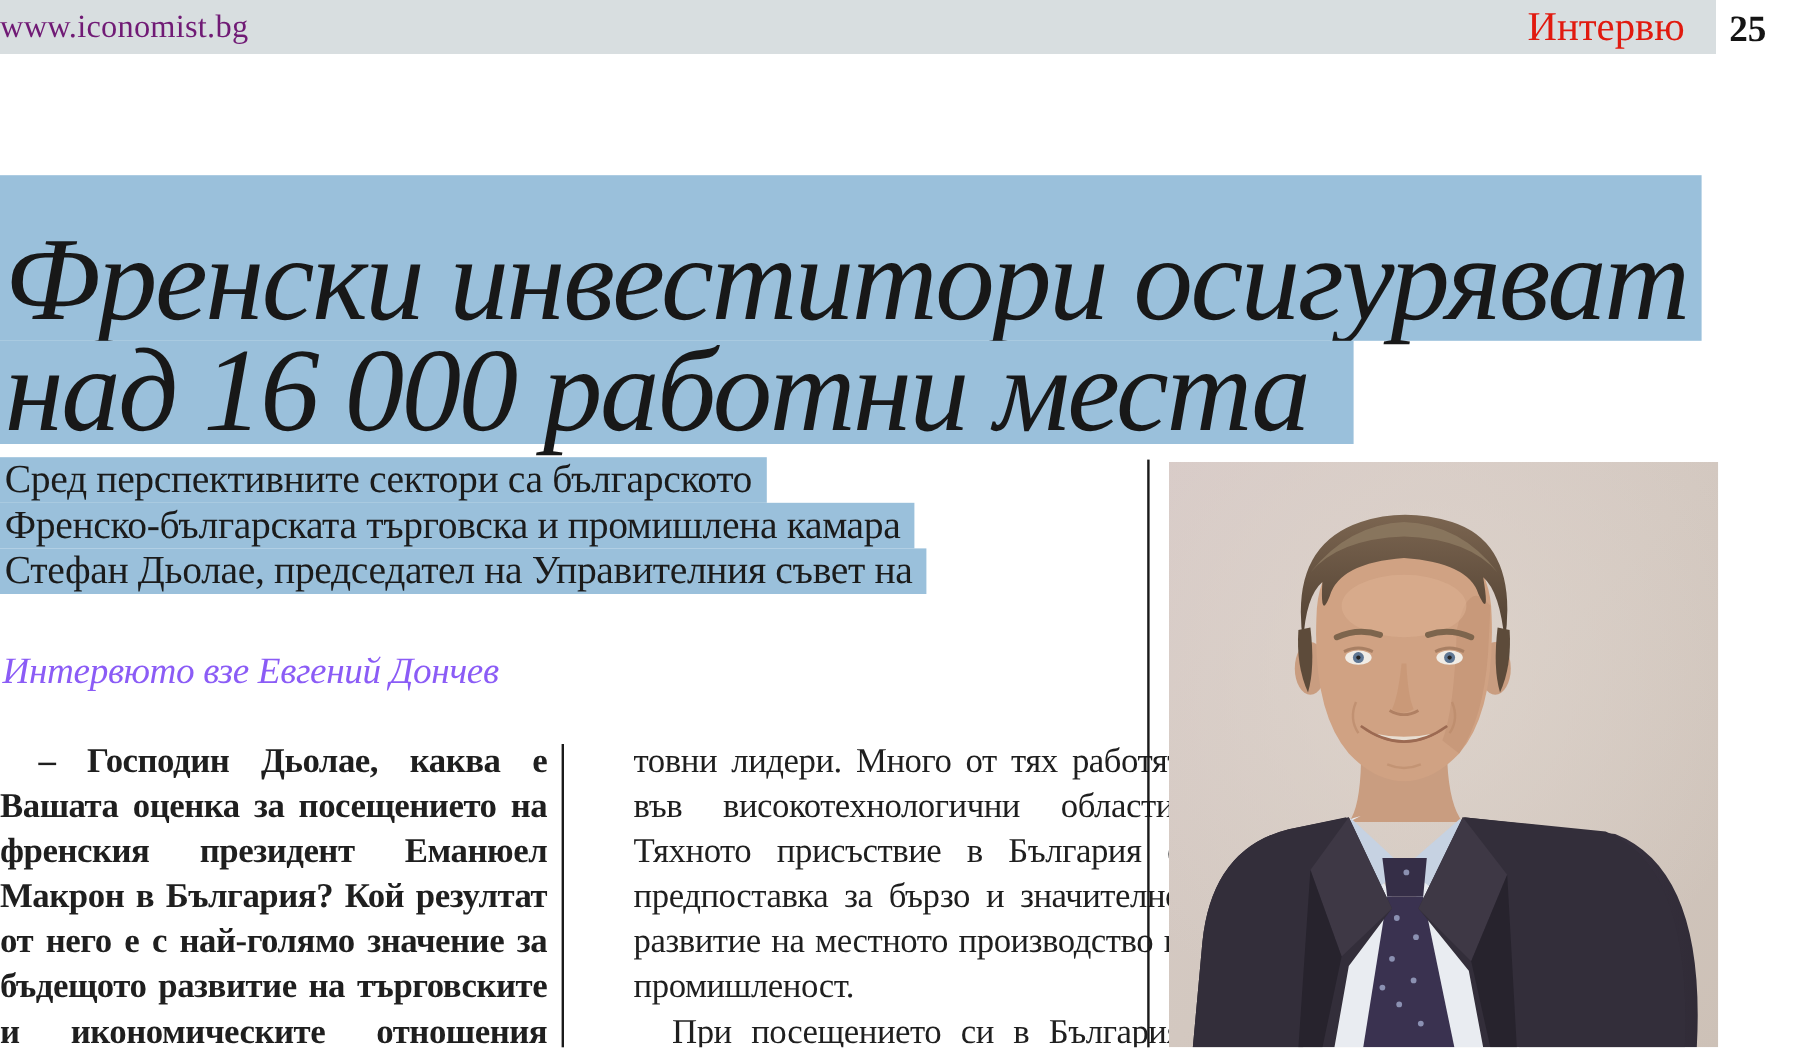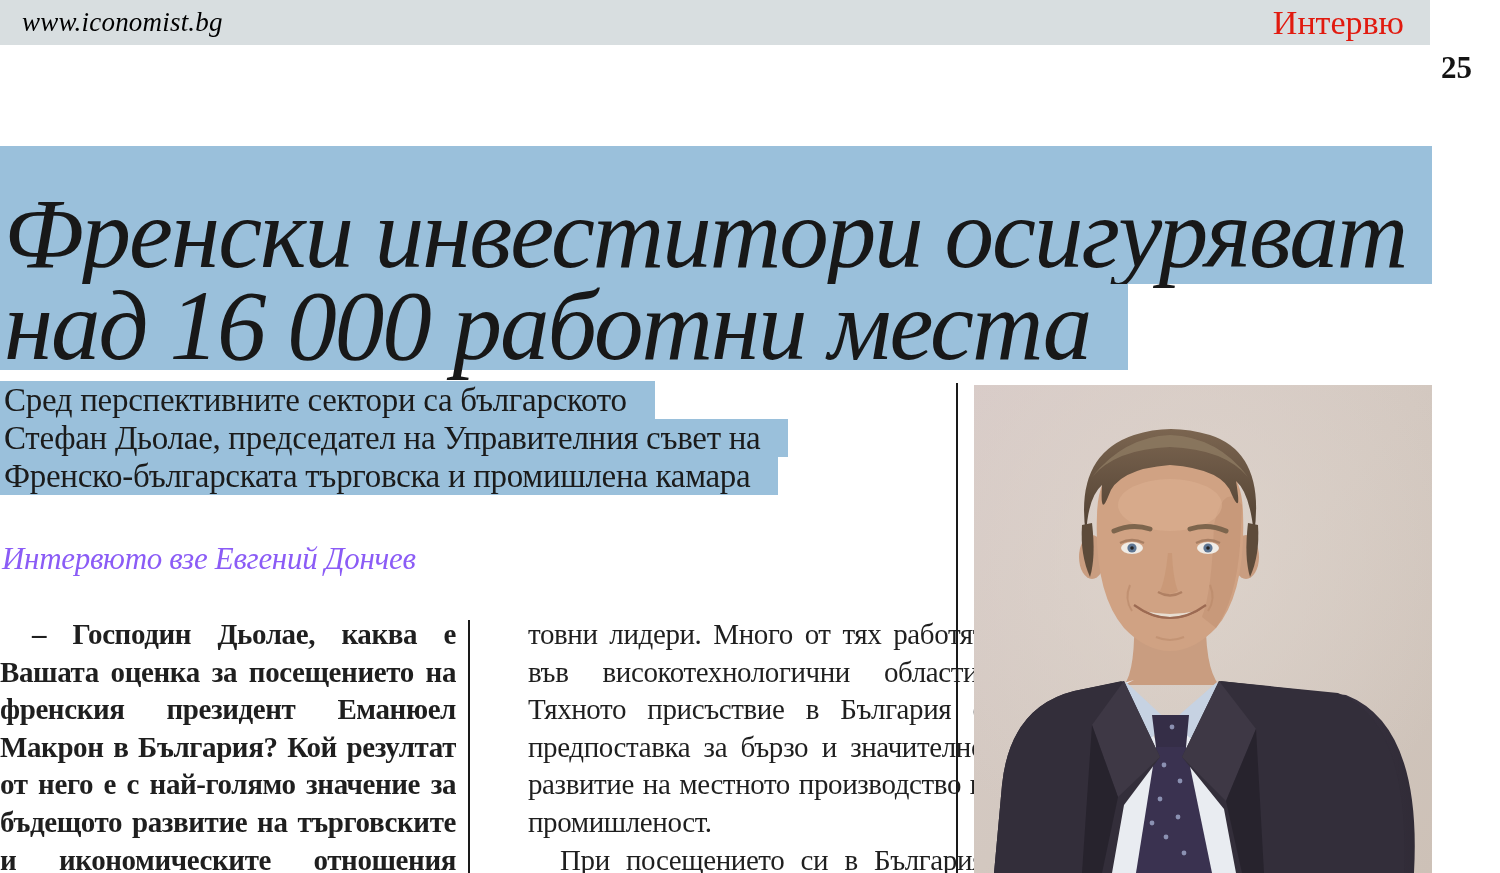--- a/index.html
+++ b/index.html
@@ -5,46 +5,46 @@
   html,body{margin:0;padding:0;}
   body{
     width:1500px;height:873px;position:relative;overflow:hidden;
     background:#ffffff;font-family:"Liberation Serif",serif;color:#1d1d1d;
   }
   
   .topbar{
     position:absolute;left:0;top:0;width:1430px;height:45px;
     background:#d8dee0;display:flex;align-items:center;justify-content:space-between;
   }
-  .site-url{font-size:27px;color:#000000;padding-left:22px;letter-spacing:.2px;font-style:italic;}
+  .site-url{font-size:27px;color:#701a75;letter-spacing:.2px;}
   .section-label{font-size:34px;color:#e11a0f;padding-right:26px;}
   .page-number{
-    position:absolute;left:1441px;top:6px;font-size:31px;font-weight:bold;color:#141414;margin-top:44px;
+    position:absolute;left:1441px;top:6px;font-size:31px;font-weight:bold;color:#141414;
   }
   
   .headline{
     position:absolute;left:0;top:146px;
     font-style:italic;font-weight:normal;color:#181818;
     letter-spacing:-2px;white-space:nowrap;
   }
   .headline .hl-row{display:block;}
   .hl-box{background:#9ac0db;display:inline-block;}
   .hl-1{
     width:1414px;height:138px;line-height:176px;
-    font-size:99px;padding-left:4px;padding-right:14px;overflow:visible;
+    font-size:99px;padding-left:4px;overflow:visible;
   }
   .hl-2{
     height:86px;line-height:84px;font-size:99px;
     padding-left:4px;padding-right:38px;overflow:visible;
   }
   
   .subtitle{position:absolute;left:0;top:381px;font-size:33px;color:#1b1b1b;letter-spacing:-.3px;}
   .subtitle .sub-line{
     display:table;background:#9ac0db;height:38px;line-height:38px;
-    padding:0 28px 0 4px;white-space:nowrap;
+    padding:0 12px 0 4px;white-space:nowrap;
   }
   
   .byline{
     position:absolute;left:2px;top:541px;font-size:31px;font-style:italic;color:#8b5cf6;
     letter-spacing:-.3px;
   }
   
   .col{
     position:absolute;top:616px;height:257px;overflow:hidden;
     font-size:29px;line-height:37.6px;text-align:justify;color:#1f1f1f;
@@ -73,22 +73,22 @@
 </div>
 <div class="page-number">25</div>
 
 <h1 class="headline" style="margin:0;">
   <span class="hl-row"><span class="hl-box hl-1">Френски инвеститори осигуряват</span></span>
   <span class="hl-row"><span class="hl-box hl-2">над 16 000 работни места</span></span>
 </h1>
 
 <div class="subtitle">
   <span class="sub-line">Сред перспективните сектори са българското</span>
+  <span class="sub-line">Френско-българската търговска и промишлена камара</span>
   <span class="sub-line">Стефан Дьолае, председател на Управителния съвет на</span>
-  <span class="sub-line">Френско-българската търговска и промишлена камара</span>
 </div>
 
 <div class="byline">Интервюто взе Евгений Дончев</div>
 
 <div class="col col-1">
   <p class="q">– Господин Дьолае, каква е Вашата оценка за посещението на френския президент Еманюел Макрон в България? Кой резултат от него е с най-голямо значение за бъдещото развитие на търговските и икономическите отношения между двете страни?</p>
 
 </div>
 <div class="vrule vrule-cols"></div>
 <div class="col col-2">

